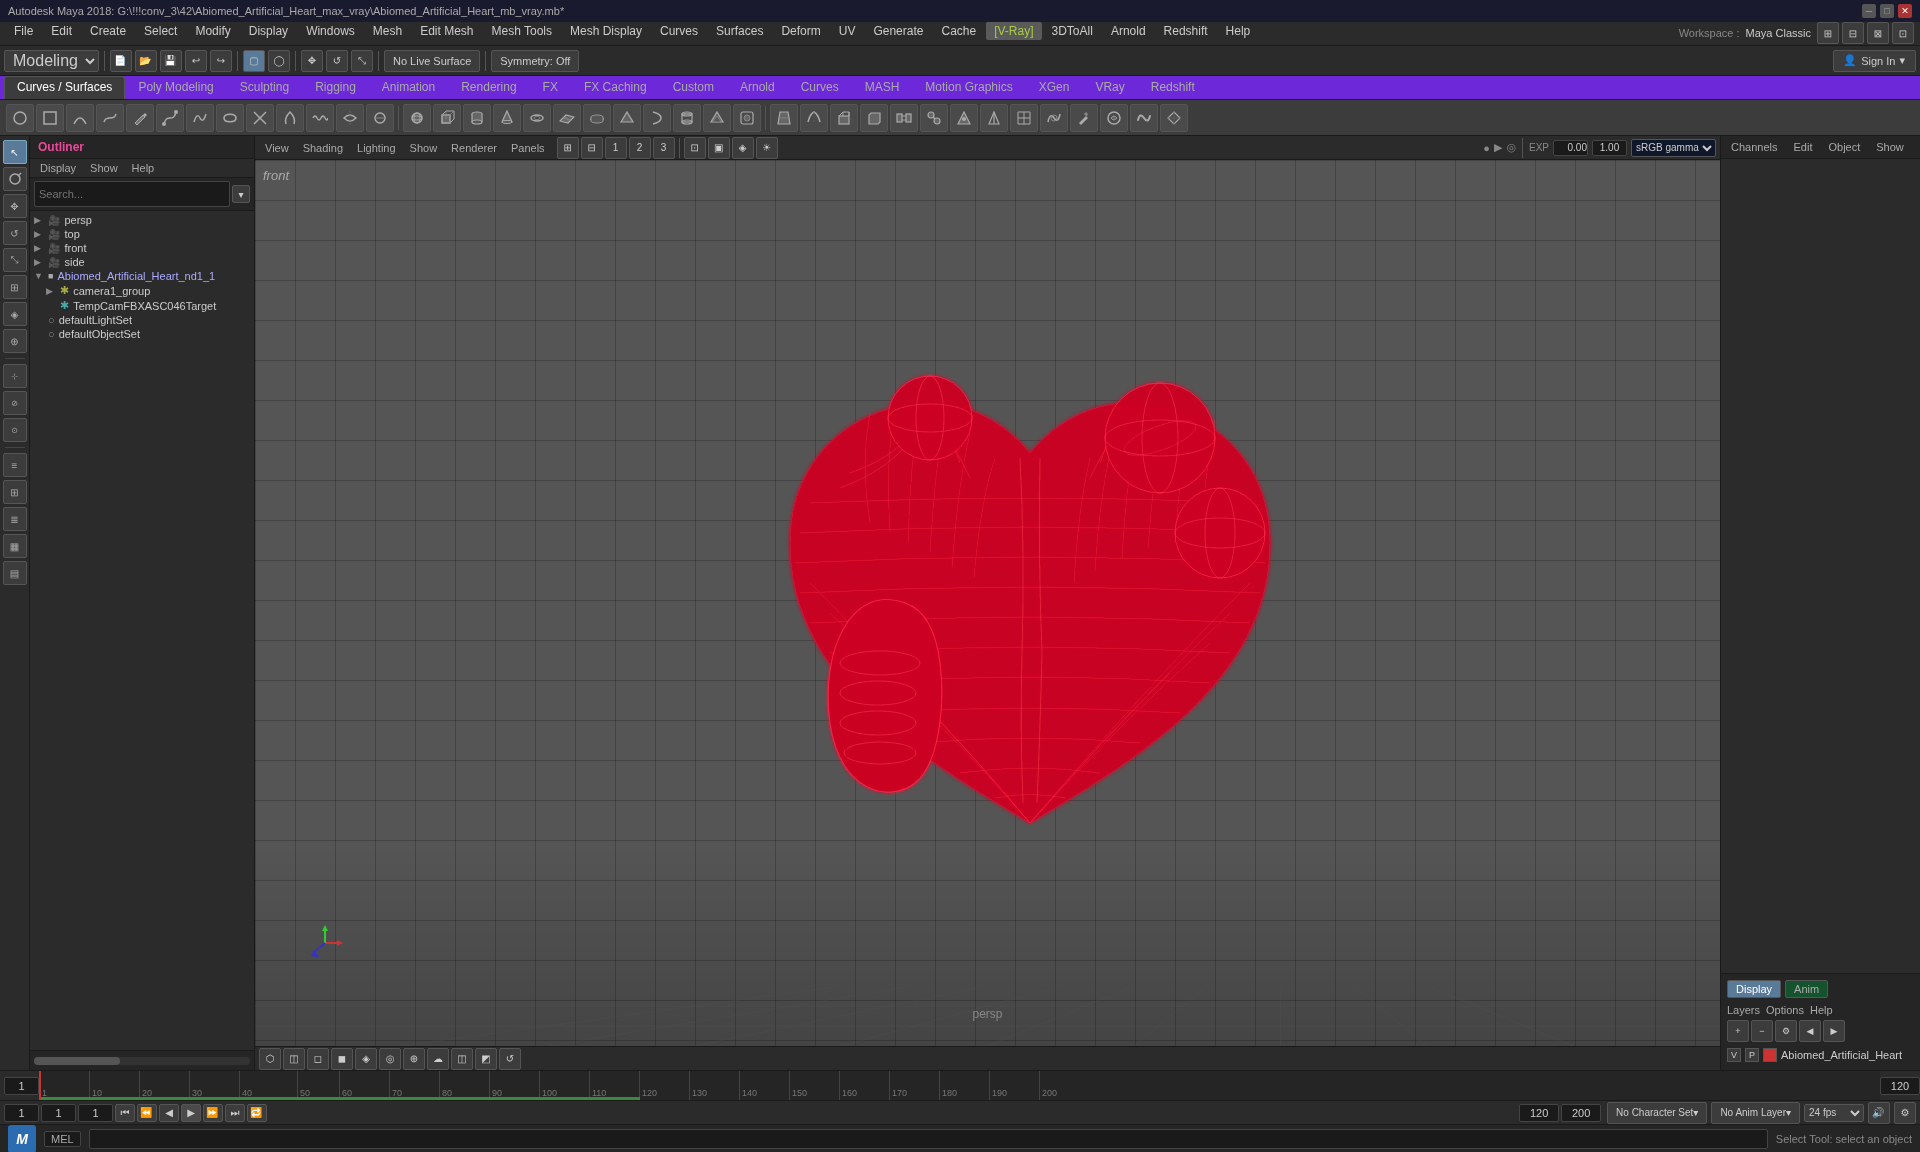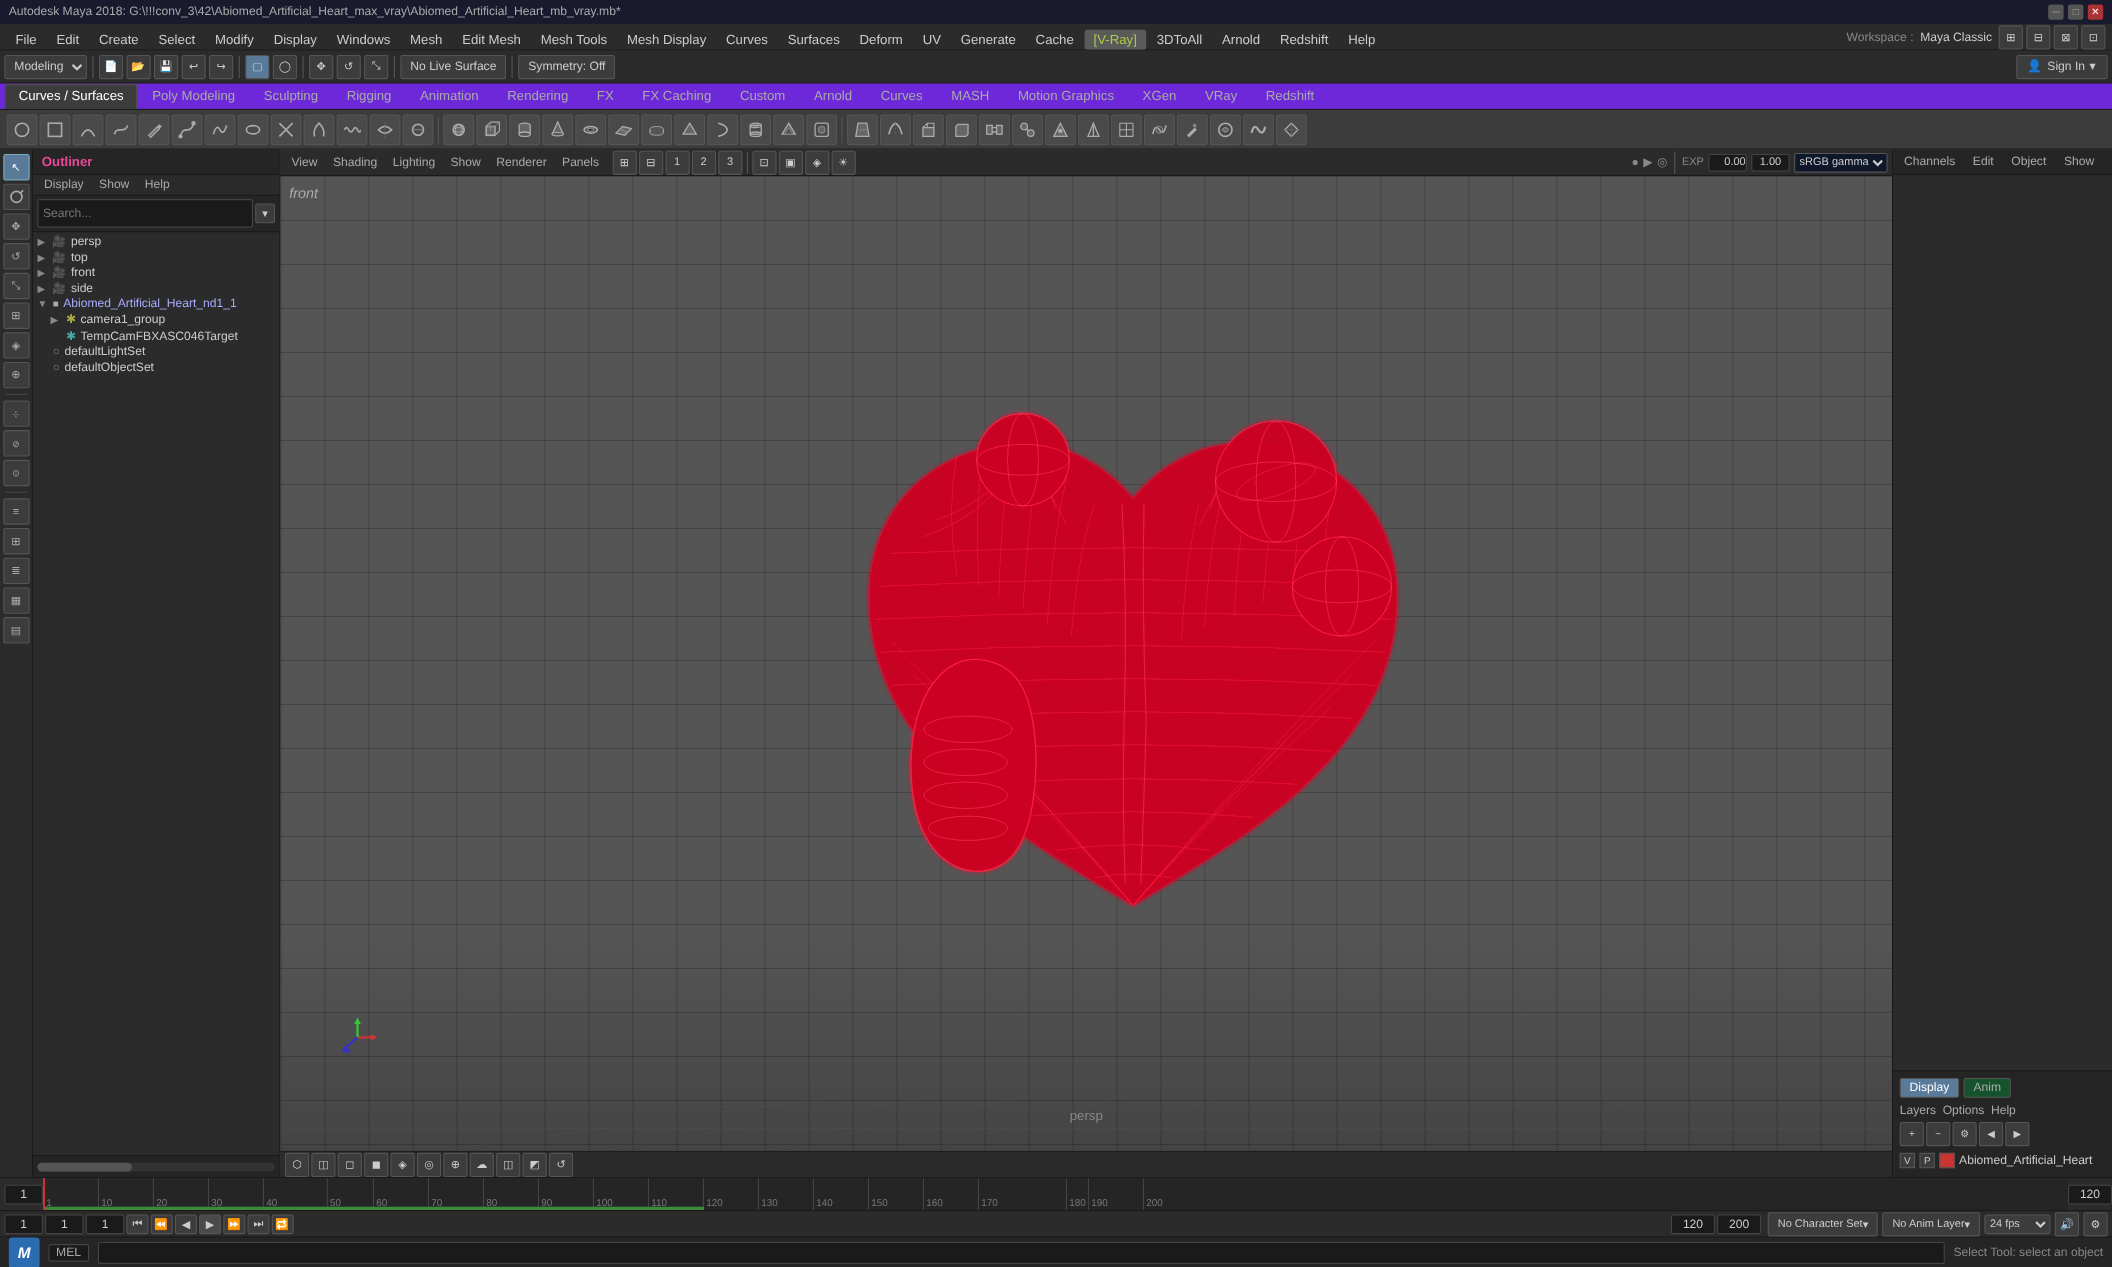--- a/index.html
+++ b/index.html
@@ -32,21 +32,21 @@
       border-radius: 2px;
       display: flex; align-items: center; justify-content: center;
       font-size: 9px; cursor: pointer;
     }
 
     
     #menu-bar {
       height: 24px;
       background: #2b2b2b;
       display: flex;
-      align-items: flex-end;
+      align-items: flex-start;
       padding: 0 6px;
       gap: 2px;
       border-bottom: 1px solid #1a1a1a;
     }
     .menu-item {
       padding: 2px 8px;
       font-size: 12px;
       color: #cccccc;
       cursor: pointer;
       border-radius: 2px;
@@ -60,21 +60,21 @@
       display: flex;
       align-items: center;
       padding: 0 4px;
       gap: 3px;
       border-bottom: 1px solid #1a1a1a;
     }
     .toolbar-select {
       background: #3c3c3c;
       border: 1px solid #555;
       color: #ccc;
-      font-size: 11px;
+      font-size: 16px;
       height: 22px;
       padding: 0 4px;
       border-radius: 2px;
     }
     .tb-btn {
       width: 22px; height: 22px;
       background: #3c3c3c;
       border: 1px solid #555;
       border-radius: 2px;
       display: flex; align-items: center; justify-content: center;
@@ -1227,21 +1227,21 @@
       </div>
     <div class="timeline-tick" style="left:750px;">
         <span class="timeline-label">150</span>
       </div>
     <div class="timeline-tick" style="left:800px;">
         <span class="timeline-label">160</span>
       </div>
     <div class="timeline-tick" style="left:850px;">
         <span class="timeline-label">170</span>
       </div>
-    <div class="timeline-tick" style="left:930px;">
+    <div class="timeline-tick" style="left:900px;">
         <span class="timeline-label">180</span>
       </div>
     <div class="timeline-tick" style="left:950px;">
         <span class="timeline-label">190</span>
       </div>
     <div class="timeline-tick" style="left:1000px;">
         <span class="timeline-label">200</span>
       </div>
 
     <div id="range-bar" style="height:3px;background:#3a8a3a;position:absolute;bottom:0;left:0;width:601px;"></div>

